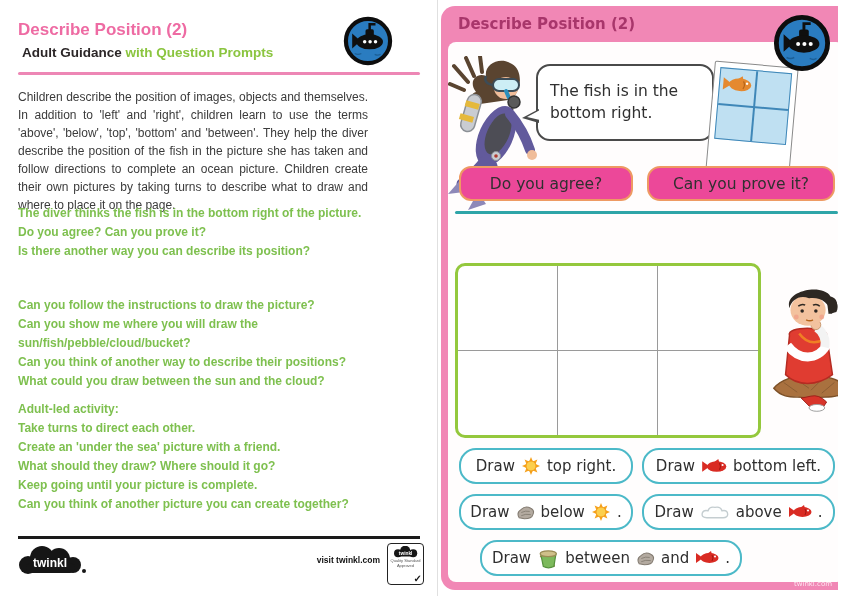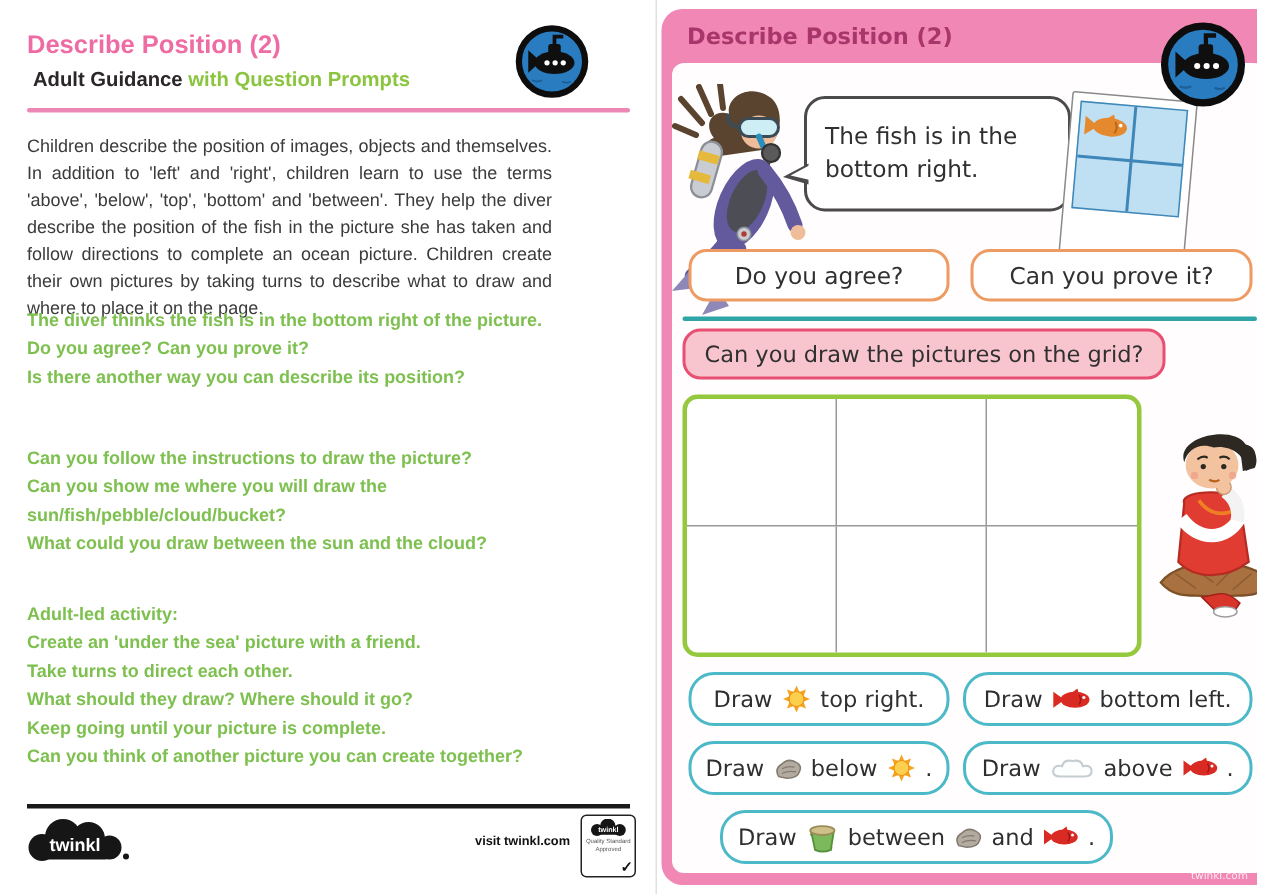--- a/index.html
+++ b/index.html
@@ -56,21 +56,21 @@
 
   .polaroid{position:absolute;left:262px;top:22px;width:72px;height:88px;background:#fff;
             border:1.5px solid #8a8a8a;border-radius:2px;transform:rotate(5deg);
             padding:5px 5px 16px 5px;box-sizing:content-box;}
   .photo-grid{position:relative;width:72px;height:72px;background:#bfe0f2;border:1.5px solid #3f87b8;
               box-sizing:border-box;}
   .photo-grid .vline{position:absolute;left:50%;top:0;width:1.5px;height:100%;background:#3f87b8;}
   .photo-grid .hline{position:absolute;top:50%;left:0;height:1.5px;width:100%;background:#3f87b8;}
   .photo-fish{position:absolute;left:2px;top:6px;}
 
-  .orange-btn{position:absolute;height:35px;background:#ffffff;border:2px solid #ee9a63;border-radius:12px;
+  .orange-btn{position:absolute;height:35px;background:#ec4899;border:2px solid #ee9a63;border-radius:12px;
               display:flex;align-items:center;justify-content:center;font-size:15.5px;color:#303030;
               box-sizing:border-box;}
   .btn1{left:11px;top:124px;width:174px;}
   .btn2{left:199px;top:124px;width:188px;border-radius:13px;}
 
   .teal-rule{position:absolute;left:7px;top:169px;width:383px;height:3px;background:#2fa5a8;border-radius:2px;}
 
   .pink-box{position:absolute;left:7px;top:177px;width:322px;height:34px;background:#f8c5ce;
             border:2.5px solid #e84f72;border-radius:12px;display:flex;align-items:center;
             justify-content:center;font-size:15px;color:#303030;box-sizing:border-box;}
@@ -128,27 +128,28 @@
 
     <div class="prompts g1">
       <div>The diver thinks the fish is in the bottom right of the picture.</div>
       <div>Do you agree? Can you prove it?</div>
       <div>Is there another way you can describe its position?</div>
     </div>
 
     <div class="prompts g2">
       <div>Can you follow the instructions to draw the picture?</div>
       <div>Can you show me where you will draw the sun/fish/pebble/cloud/bucket?</div>
+      <div>Can you think of another way to describe their positions?</div>
       <div>What could you draw between the sun and the cloud?</div>
     </div>
 
     <div class="prompts g3">
       <div>Adult-led activity:</div>
+      <div>Take turns to direct each other.</div>
       <div>Create an 'under the sea' picture with a friend.</div>
-      <div>Take turns to direct each other.</div>
       <div>What should they draw? Where should it go?</div>
       <div>Keep going until your picture is complete.</div>
       <div>Can you think of another picture you can create together?</div>
     </div>
 
     <div class="lp-footer-rule"></div>
 
     <div class="lp-logo">
       <svg viewBox="0 0 82 36" width="82" height="36">
         <circle cx="14" cy="20" r="9" fill="#161616"></circle>
@@ -241,23 +242,20 @@
 
       <div class="orange-btn btn1">
         <span>Do you agree?</span>
       </div>
       <div class="orange-btn btn2">
         <span>Can you prove it?</span>
       </div>
 
       <div class="teal-rule"></div>
 
-      <div class="pink-box">
-        <span>Can you draw the pictures on the grid?</span>
-      </div>
 
       <div class="draw-grid">
         <div class="cell"></div>
         <div class="cell"></div>
         <div class="cell"></div>
         <div class="cell"></div>
         <div class="cell"></div>
         <div class="cell"></div>
       </div>
 

